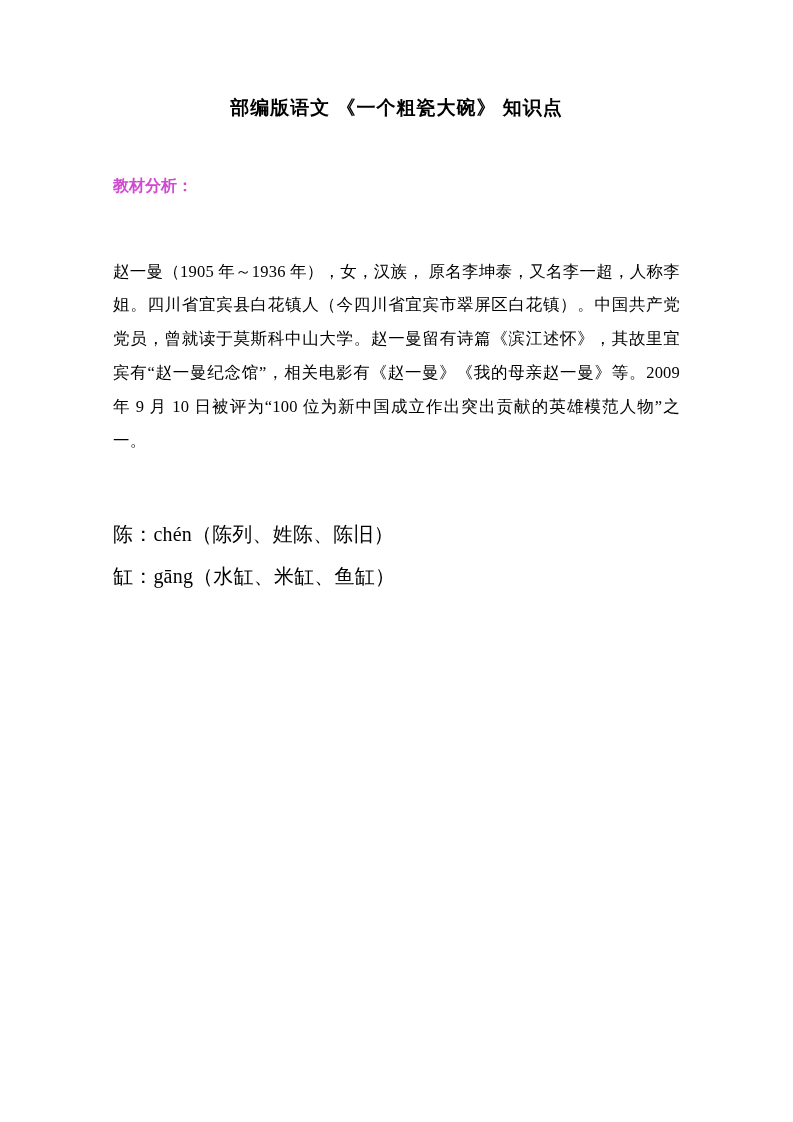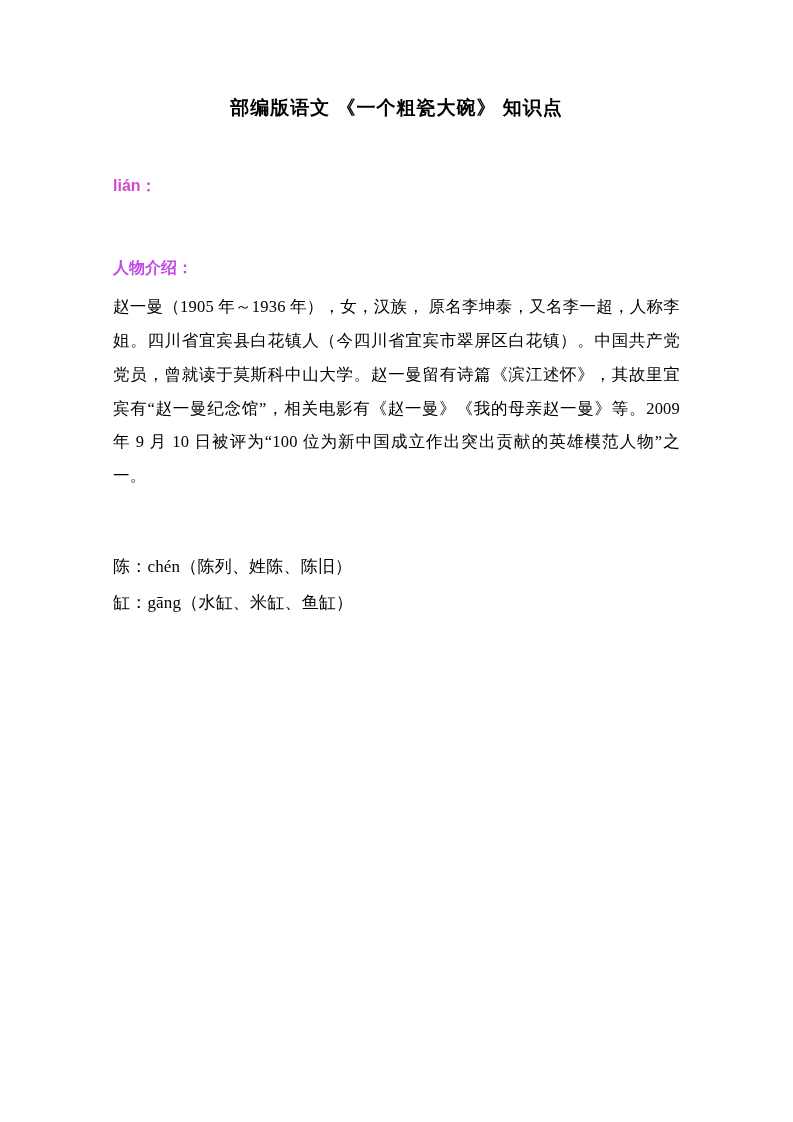--- a/index.html
+++ b/index.html
@@ -51,41 +51,40 @@
     margin: 0;
     letter-spacing: 0.2px;
   }
 
   .list {
     margin: 0;
     padding: 0;
     list-style: none;
   }
   .list li {
-    font-size: 17px;
+    font-size: 20px;
     line-height: 2.1;
     letter-spacing: 0.2px;
   }
   .gap-large { height: 26px; }
 </style>
 </head>
 <body>
 
 <div class="page">
 
   <h1 class="doc-title">部编版语文 《一个粗瓷大碗》 知识点</h1>
 
   <div class="section">
-    <div class="section-heading heading-pink">lián：</div>
+    <div class="section-heading heading-pink">教材分析：</div>
   </div>
 
   <div class="gap-large"></div>
 
   <div class="section">
-    <div class="section-heading heading-violet">人物介绍：</div>
     <p class="body-text">赵一曼（1905 年～1936 年），女，汉族， 原名李坤泰，又名李一超，人称李姐。四川省宜宾县白花镇人（今四川省宜宾市翠屏区白花镇）。中国共产党党员，曾就读于莫斯科中山大学。赵一曼留有诗篇《滨江述怀》，其故里宜宾有“赵一曼纪念馆”，相关电影有《赵一曼》《我的母亲赵一曼》等。2009 年 9 月 10 日被评为“100 位为新中国成立作出突出贡献的英雄模范人物”之一。</p>
   </div>
 
   <div class="gap-large"></div>
 
   <div class="section">
     <ul class="list">
       <li>陈：chén（陈列、姓陈、陈旧）</li>
       <li>缸：gāng（水缸、米缸、鱼缸）</li>
     </ul>

